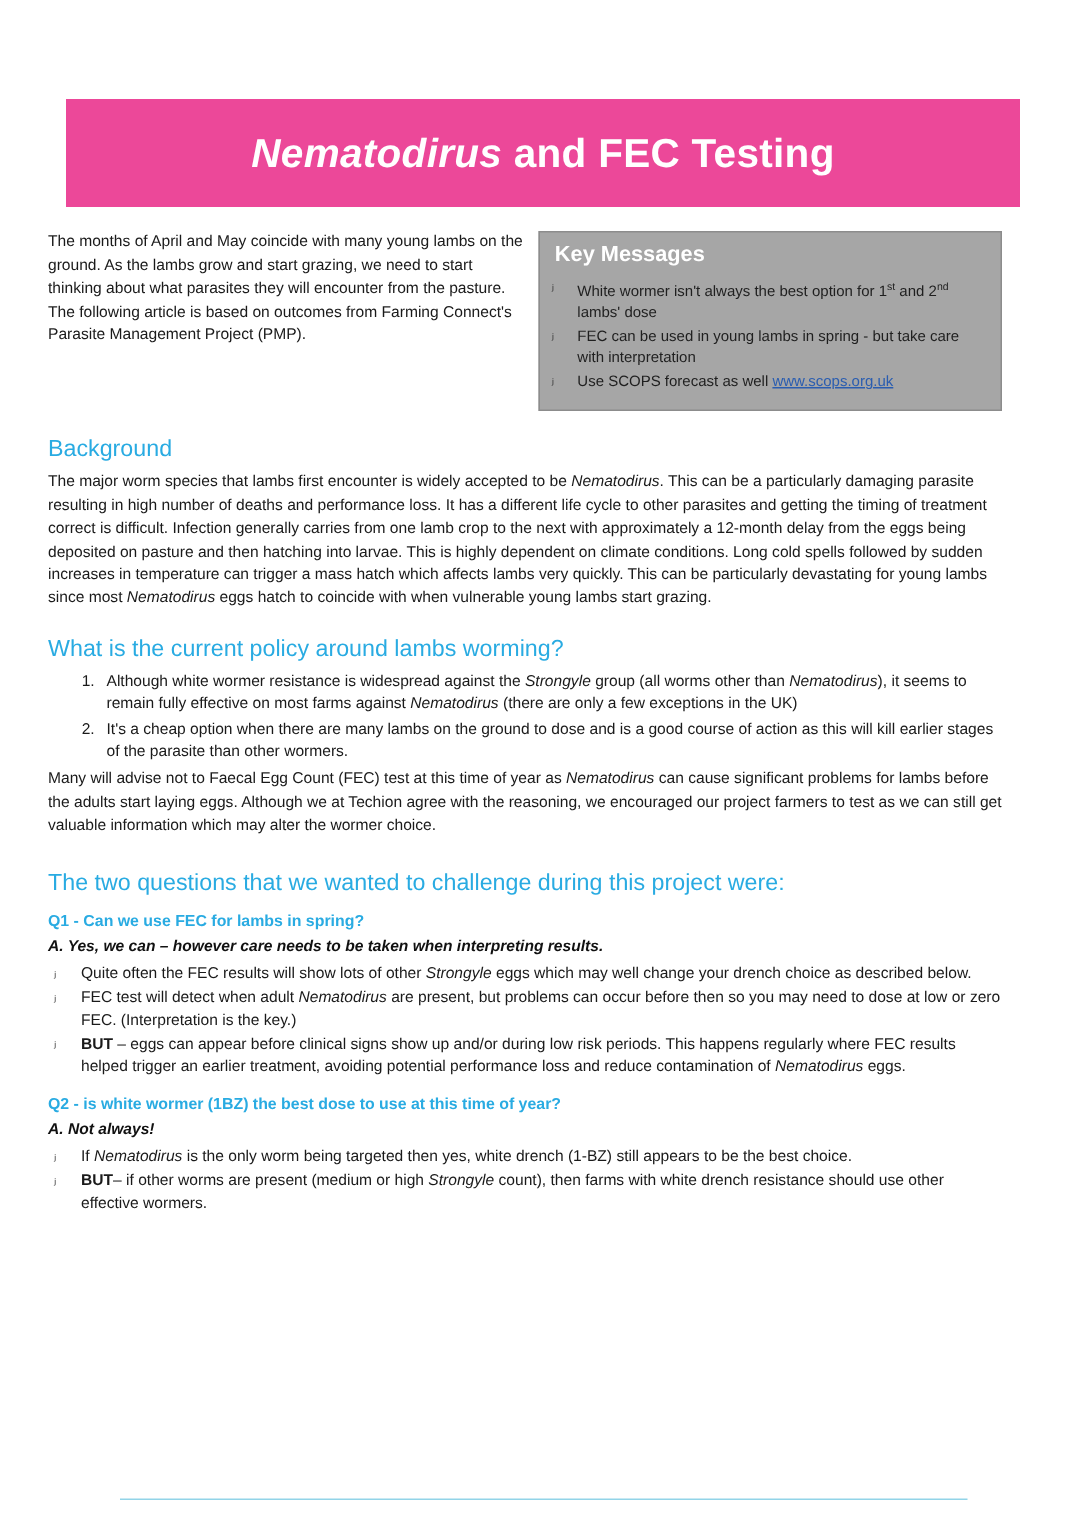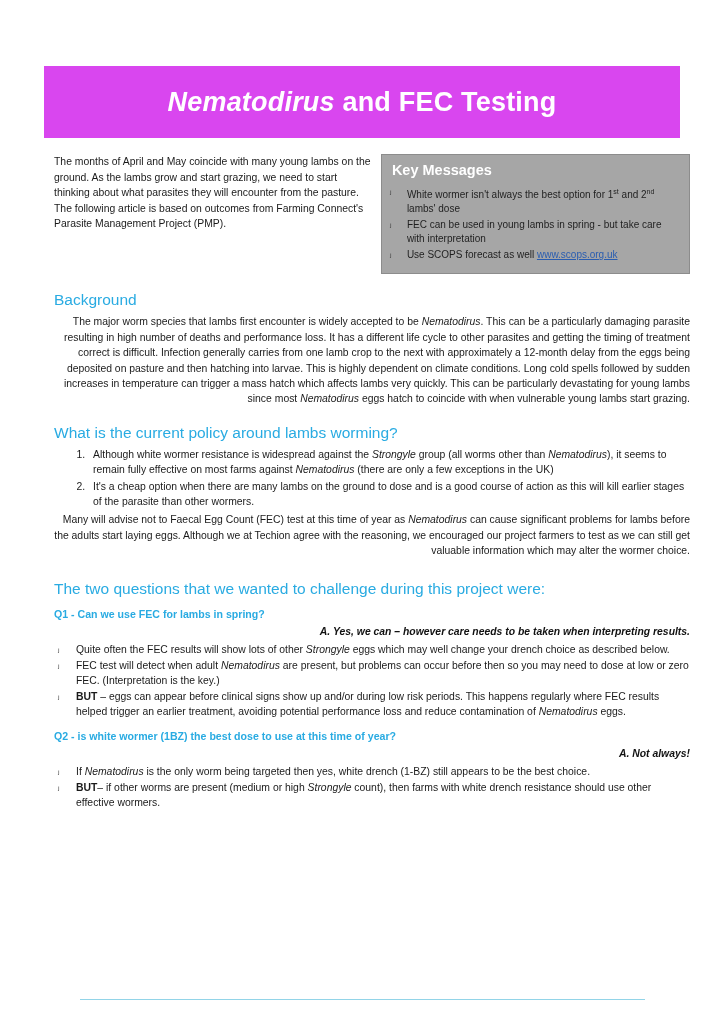--- a/index.html
+++ b/index.html
@@ -23,40 +23,40 @@
     box-sizing: border-box;
   }
 
   
   .banner {
     position: absolute;
     left: 44px;
     top: 66px;
     width: 636px;
     height: 72px;
-    background: #d946ef;
+    background: #ec4899;
     display: flex;
     align-items: center;
     justify-content: center;
   }
   .banner-title {
     color: #ffffff;
     font-size: 27px;
     font-weight: bold;
     letter-spacing: 0.2px;
     white-space: nowrap;
   }
   .banner-title .ital {
     font-style: italic;
   }
 
   
   .content {
     position: absolute;
-    left: 54px;
+    left: 32px;
     top: 154px;
     width: 636px;
   }
 
   .intro-row {
     display: flex;
     align-items: flex-start;
     gap: 0px;
   }
   .intro-text {
@@ -119,21 +119,21 @@
     margin: 16px 0 5px 0;
     line-height: 19px;
   }
   h2.sec.tight { margin-top: 20px; }
 
   p.body {
     font-size: 10.4px;
     line-height: 15.4px;
     margin: 0 0 0 0;
     color: #1a1a1a;
-    text-align: right;
+    text-align: left;
   }
 
   .ol-list {
     margin: 2px 0 3px 0;
     padding-left: 34px;
     font-size: 10.4px;
     line-height: 15.4px;
   }
   .ol-list li {
     margin-bottom: 1px;
@@ -148,21 +148,20 @@
     margin: 9px 0 4px 0;
     line-height: 14px;
   }
   .q-answer {
     font-weight: bold;
     font-style: italic;
     font-size: 10.4px;
     margin: 0 0 3px 0;
     line-height: 14px;
     color: #111;
-    text-align: right;
   }
   .b-list {
     margin: 0 0 2px 0;
     padding: 0;
     list-style: none;
   }
   .b-list li {
     display: flex;
     font-size: 10.4px;
     line-height: 15.2px;

